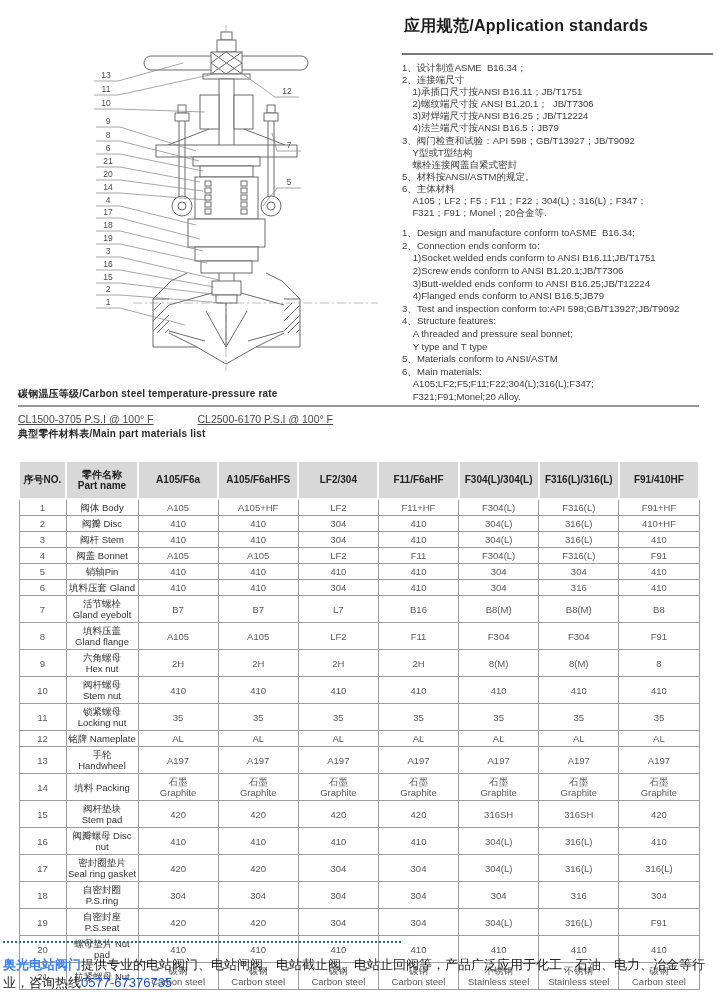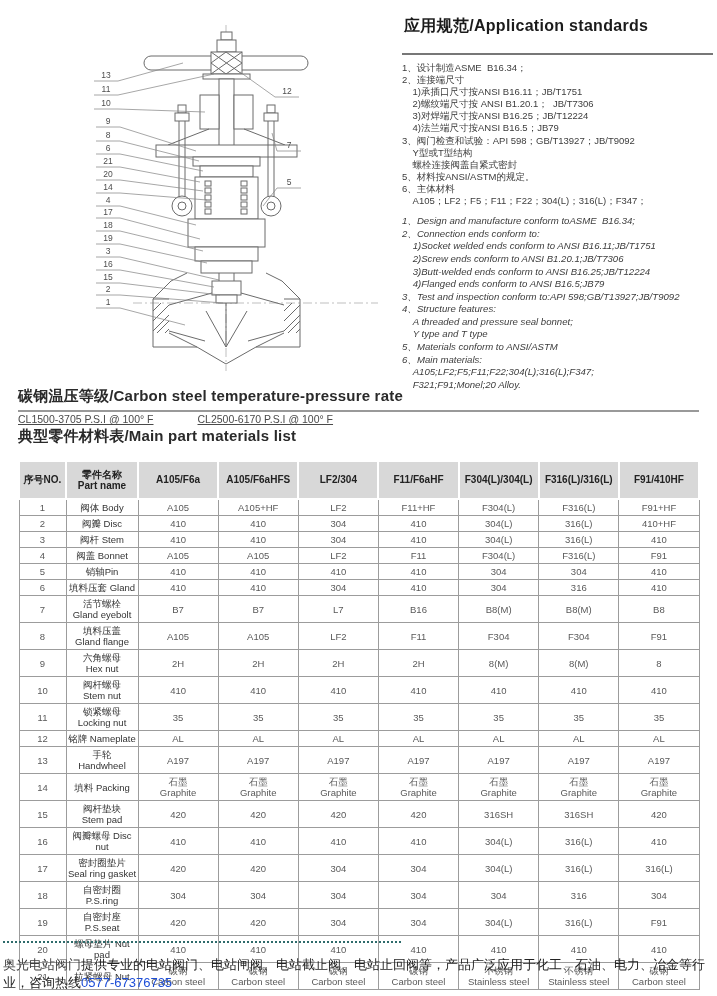--- a/index.html
+++ b/index.html
@@ -9,46 +9,46 @@
   }
   
   .diagram{position:absolute;left:0;top:15px;width:400px;height:372px;}
   .diagram svg{width:100%;height:100%;}
   .callout-text{font-size:8.5px;fill:#4d4d4d;font-family:"Liberation Sans","DejaVu Sans",sans-serif;}
   
   .standards{position:absolute;left:402px;top:16px;width:311px;}
   .standards .title{font-size:16px;font-weight:bold;color:#1b1b1b;margin:0 0 16px 2px;letter-spacing:.3px;}
   .title-rule{height:2px;background:#777;margin-bottom:7px;}
   .list p{margin:0;line-height:12.1px;font-size:9.5px;color:#3c3c3c;white-space:pre-wrap;}
-  .list.en{margin-top:8px;font-style:italic;}
+  .list.en{margin-top:8px;}
   .list.en p{line-height:12.6px;font-size:9.6px;}
   
   .sec-temp{position:absolute;left:18px;top:387px;width:681px;}
-  .sec-title{font-size:15px;font-weight:bold;color:#2a2a2a;margin:0;letter-spacing:.2px;}
+  .sec-title{font-size:10px;font-weight:bold;color:#2a2a2a;margin:0;letter-spacing:.2px;}
   .sec-rule{height:2px;background:#999;margin-top:4px;}
   .ratings{position:absolute;left:18px;top:413px;font-size:10.5px;color:#4a4a4a;text-decoration:underline;}
   .ratings span{margin-right:22px;}
   .sec-mat{position:absolute;left:18px;top:427px;width:681px;}
   
   table.materials{position:absolute;left:18px;top:460px;width:682px;border-collapse:collapse;table-layout:fixed;}
   table.materials th{
     background:#d8d8d8;border:2px solid #fff;height:34px;
     font-size:10px;font-weight:bold;color:#222;line-height:11.5px;white-space:pre-line;padding:1px 0;
   }
   table.materials td{
     border:1px solid #9c9c9c;font-size:9.5px;line-height:11px;color:#595959;
     text-align:center;padding:2px 1px;white-space:pre-line;
   }
   table.materials td.name{color:#333;}
   
   .footer{position:absolute;left:3px;top:941px;width:711px;}
   .dash-line{width:400px;height:2px;margin-bottom:9px;
     background:repeating-linear-gradient(90deg,#2e6b6b 0 2px,transparent 2px 4px);}
   .ftext{font-size:13px;line-height:18px;color:#222;}
-  .ftext .company{font-weight:normal;color:#404040;}
+  .ftext .company{font-weight:bold;color:#3b82f6;}
   .ftext .phone{color:#1d4ed8;}
 </style>
 </head>
 <body>
 
 <div class="diagram">
   <svg viewBox="0 0 400 372">
 
     <g stroke="#a5a5a5" stroke-width="0.7" stroke-dasharray="9 3 2 3" fill="none">
       <line x1="226" y1="10" x2="226" y2="356"></line>
@@ -228,20 +228,21 @@
       <p><span>    1)承插口尺寸按ANSI B16.11；JB/T1751</span></p>
       <p><span>    2)螺纹端尺寸按 ANSI B1.20.1；  JB/T7306</span></p>
       <p><span>    3)对焊端尺寸按ANSI B16.25；JB/T12224</span></p>
       <p><span>    4)法兰端尺寸按ANSI B16.5；JB79</span></p>
       <p><span>3、阀门检查和试验：API 598；GB/T13927；JB/T9092</span></p>
       <p><span>    Y型或T型结构</span></p>
       <p><span>    螺栓连接阀盖自紧式密封</span></p>
       <p><span>5、材料按ANSI/ASTM的规定。</span></p>
       <p><span>6、主体材料</span></p>
       <p><span>    A105；LF2；F5；F11；F22；304(L)；316(L)；F347；</span></p>
+      <p><span>    F321；F91；Monel；20合金等.</span></p>
     </div>
   <div class="list en">
 
   <p><span>1、Design and manufacture conform toASME  B16.34;</span></p>
       <p><span>2、Connection ends conform to:</span></p>
       <p><span>    1)Socket welded ends conform to ANSI B16.11;JB/T1751</span></p>
       <p><span>    2)Screw ends conform to ANSI B1.20.1;JB/T7306</span></p>
       <p><span>    3)Butt-welded ends conform to ANSI B16.25;JB/T12224</span></p>
       <p><span>    4)Flanged ends conform to ANSI B16.5;JB79</span></p>
       <p><span>3、Test and inspection conform to:API 598;GB/T13927;JB/T9092</span></p>

